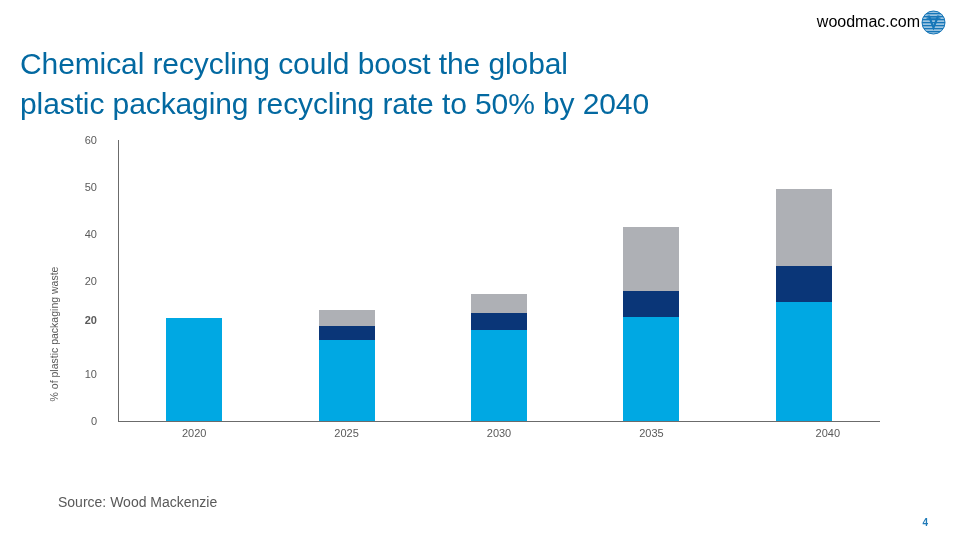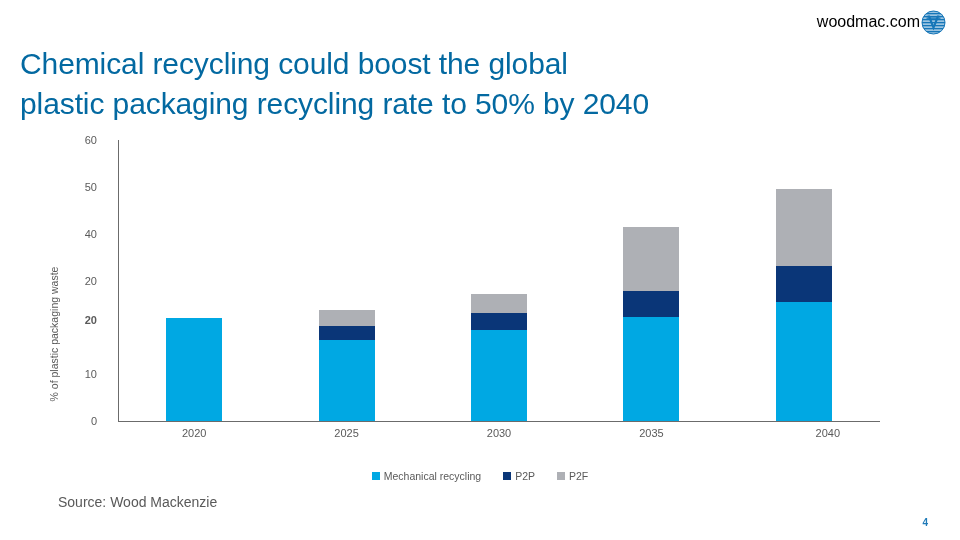--- a/index.html
+++ b/index.html
@@ -263,30 +263,16 @@
           <div class="bar-stack">
             <div class="seg" style="height: 77.275px; background: rgb(174, 176, 181);"></div>
             <div class="seg" style="height: 35.125px; background: rgb(10, 54, 120);"></div>
             <div class="seg" style="height: 119.425px; background: rgb(0, 168, 227);"></div>
           </div>
           <div class="x-tick">2040</div>
         </div>
       </div>
   </div>
 
-  <div id="legend">
-      <div class="legend-item">
-        <span class="legend-swatch" style="background: rgb(0, 168, 227);"></span>
-        <span class="legend-label">Mechanical recycling</span>
-      </div>
-      <div class="legend-item">
-        <span class="legend-swatch" style="background: rgb(10, 54, 120);"></span>
-        <span class="legend-label">P2P</span>
-      </div>
-      <div class="legend-item">
-        <span class="legend-swatch" style="background: rgb(174, 176, 181);"></span>
-        <span class="legend-label">P2F</span>
-      </div>
-    </div>
 </div>
 
 <div id="source-note">Source: Wood Mackenzie</div>
 <div id="page-number">4</div>
 
 </body></html>

